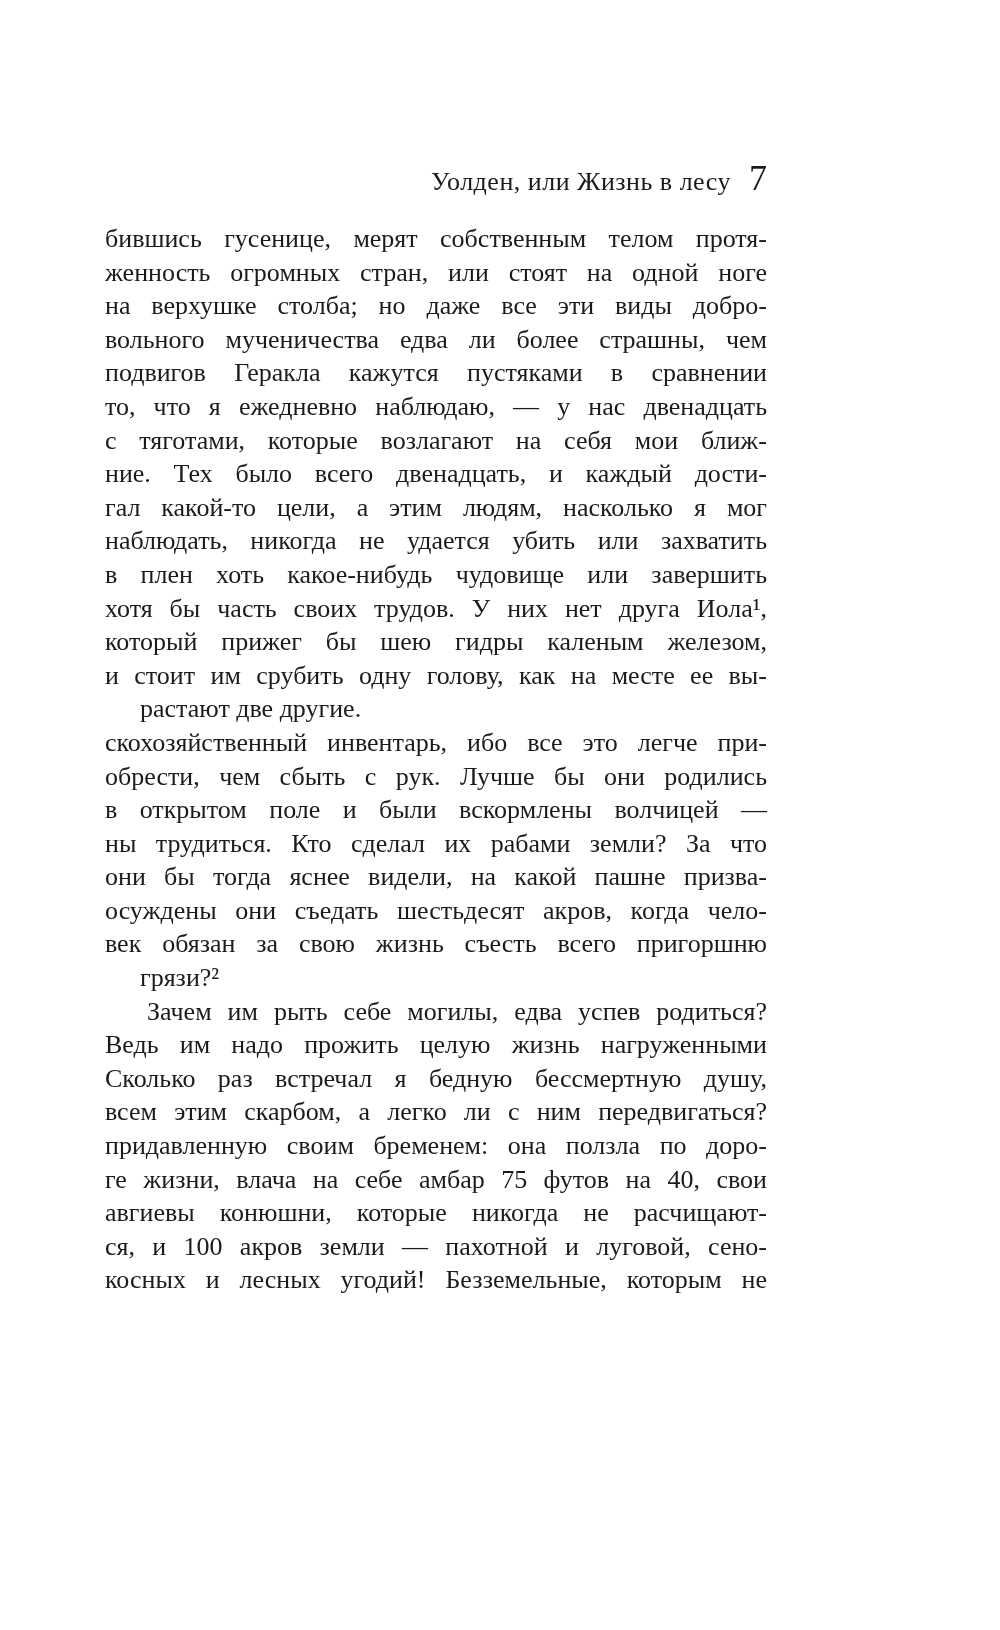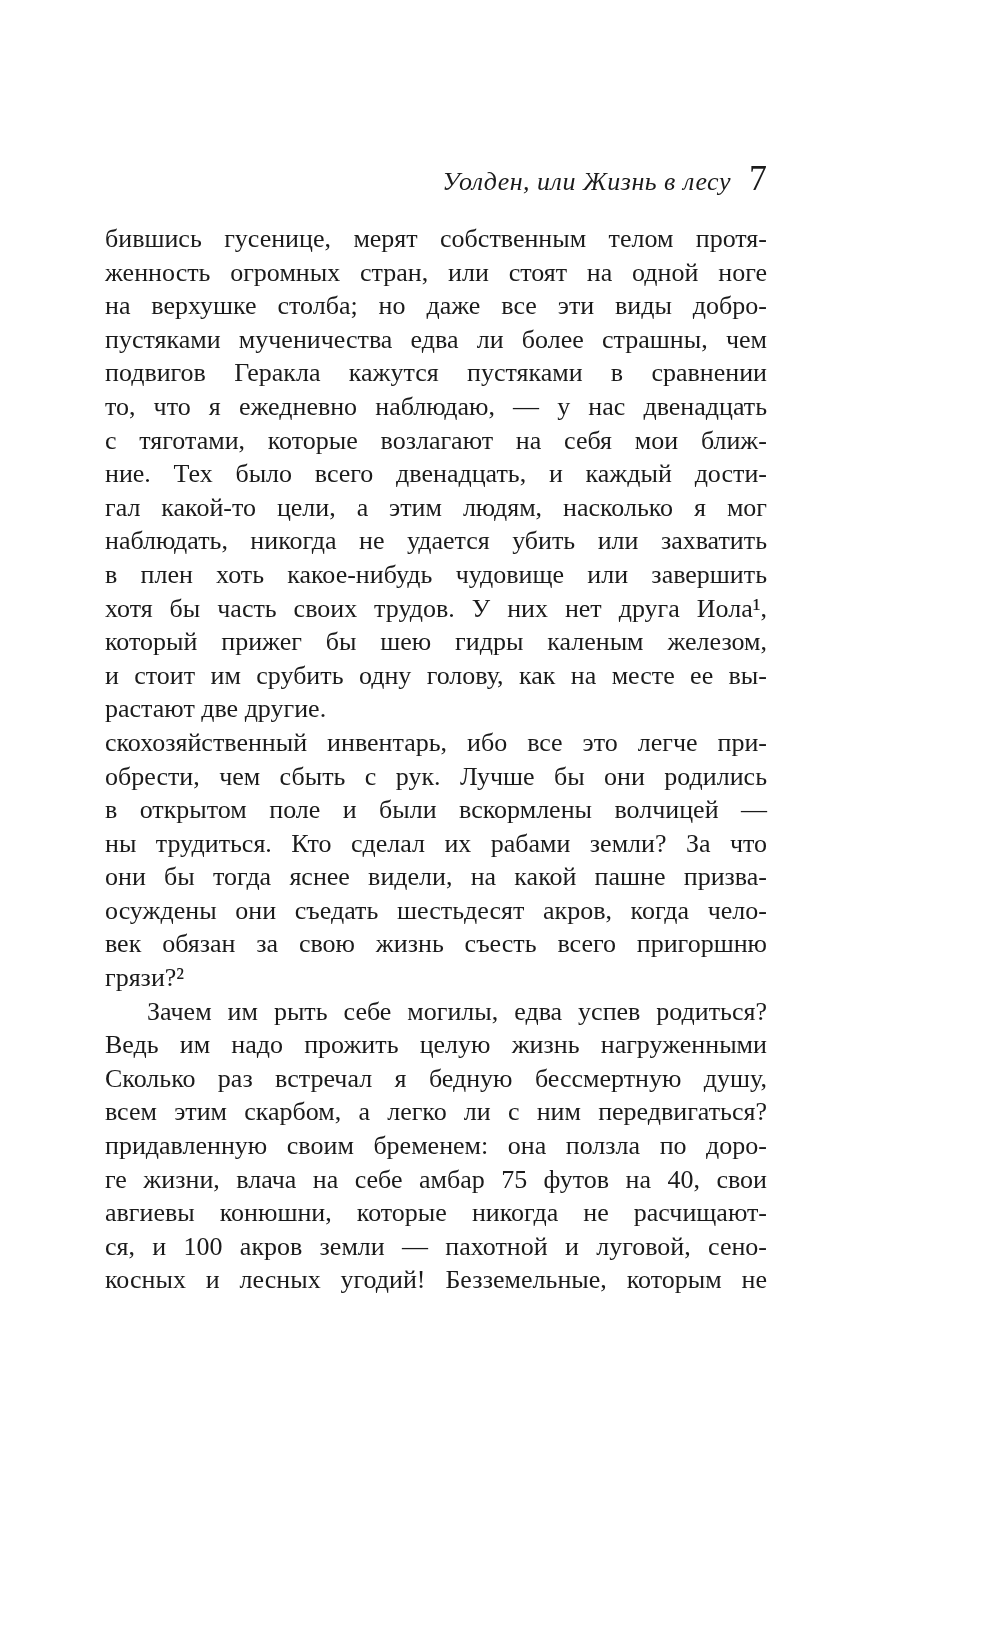--- a/index.html
+++ b/index.html
@@ -20,21 +20,20 @@
     position: absolute;
     top: 160px;
     left: 105px;
     width: 662px;
     display: flex;
     justify-content: flex-end;
     align-items: baseline;
     gap: 18px;
   }
   .running-title {
-    font-style: italic;
     font-size: 26px;
     letter-spacing: 0.5px;
     white-space: nowrap;
   }
   .page-number {
     font-size: 36px;
     font-weight: 400;
     line-height: 1;
   }
   .body-text {
@@ -50,37 +49,38 @@
     text-align-last: justify;
     height: 33.6px;
     overflow: visible;
     white-space: normal;
   }
   .line.indent {
     text-indent: 42px;
   }
   .line.para-end {
     text-align-last: left;
+    margin-left: 35px;
   }
 </style>
 </head>
 <body>
 
 <div class="page">
 
   <div class="running-header">
     <span class="running-title">Уолден, или Жизнь в лесу</span>
     <span class="page-number">7</span>
   </div>
 
   <div class="body-text">
       <div class="line">бившись гусенице, мерят собственным телом протя-</div>
       <div class="line">женность огромных стран, или стоят на одной ноге</div>
       <div class="line">на верхушке столба; но даже все эти виды добро-</div>
-      <div class="line">пустяками мученичества едва ли более страшны, чем</div>
+      <div class="line">вольного мученичества едва ли более страшны, чем</div>
       <div class="line">подвигов Геракла кажутся пустяками в сравнении</div>
       <div class="line">то, что я ежедневно наблюдаю, — у нас двенадцать</div>
       <div class="line">с тяготами, которые возлагают на себя мои ближ-</div>
       <div class="line">ние. Тех было всего двенадцать, и каждый дости-</div>
       <div class="line">гал какой-то цели, а этим людям, насколько я мог</div>
       <div class="line">наблюдать, никогда не удается убить или захватить</div>
       <div class="line">в плен хоть какое-нибудь чудовище или завершить</div>
       <div class="line">хотя бы часть своих трудов. У них нет друга Иола¹,</div>
       <div class="line">который прижег бы шею гидры каленым железом,</div>
       <div class="line">и стоит им срубить одну голову, как на месте ее вы-</div>

